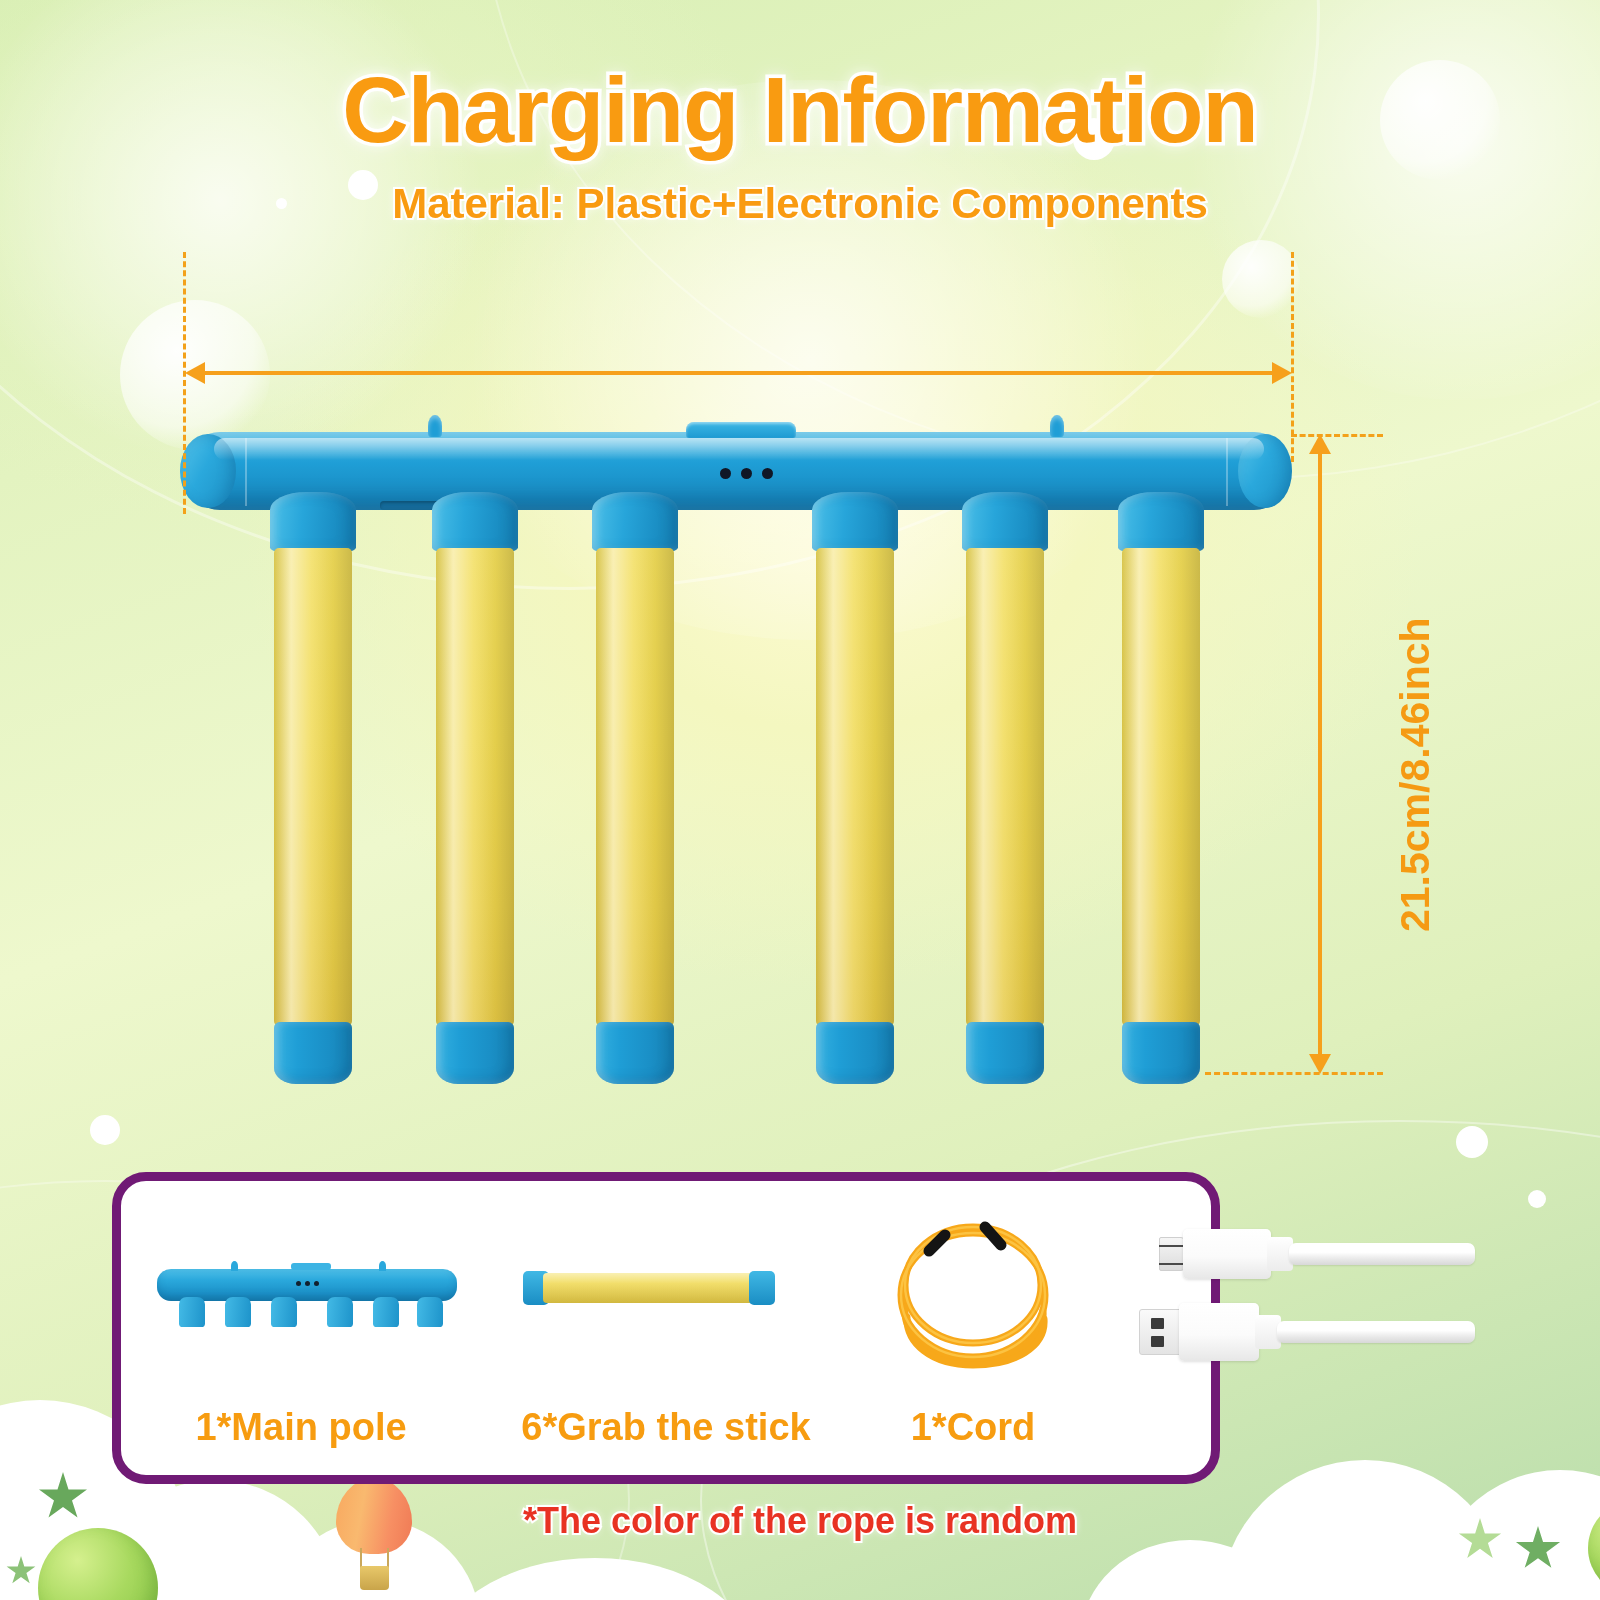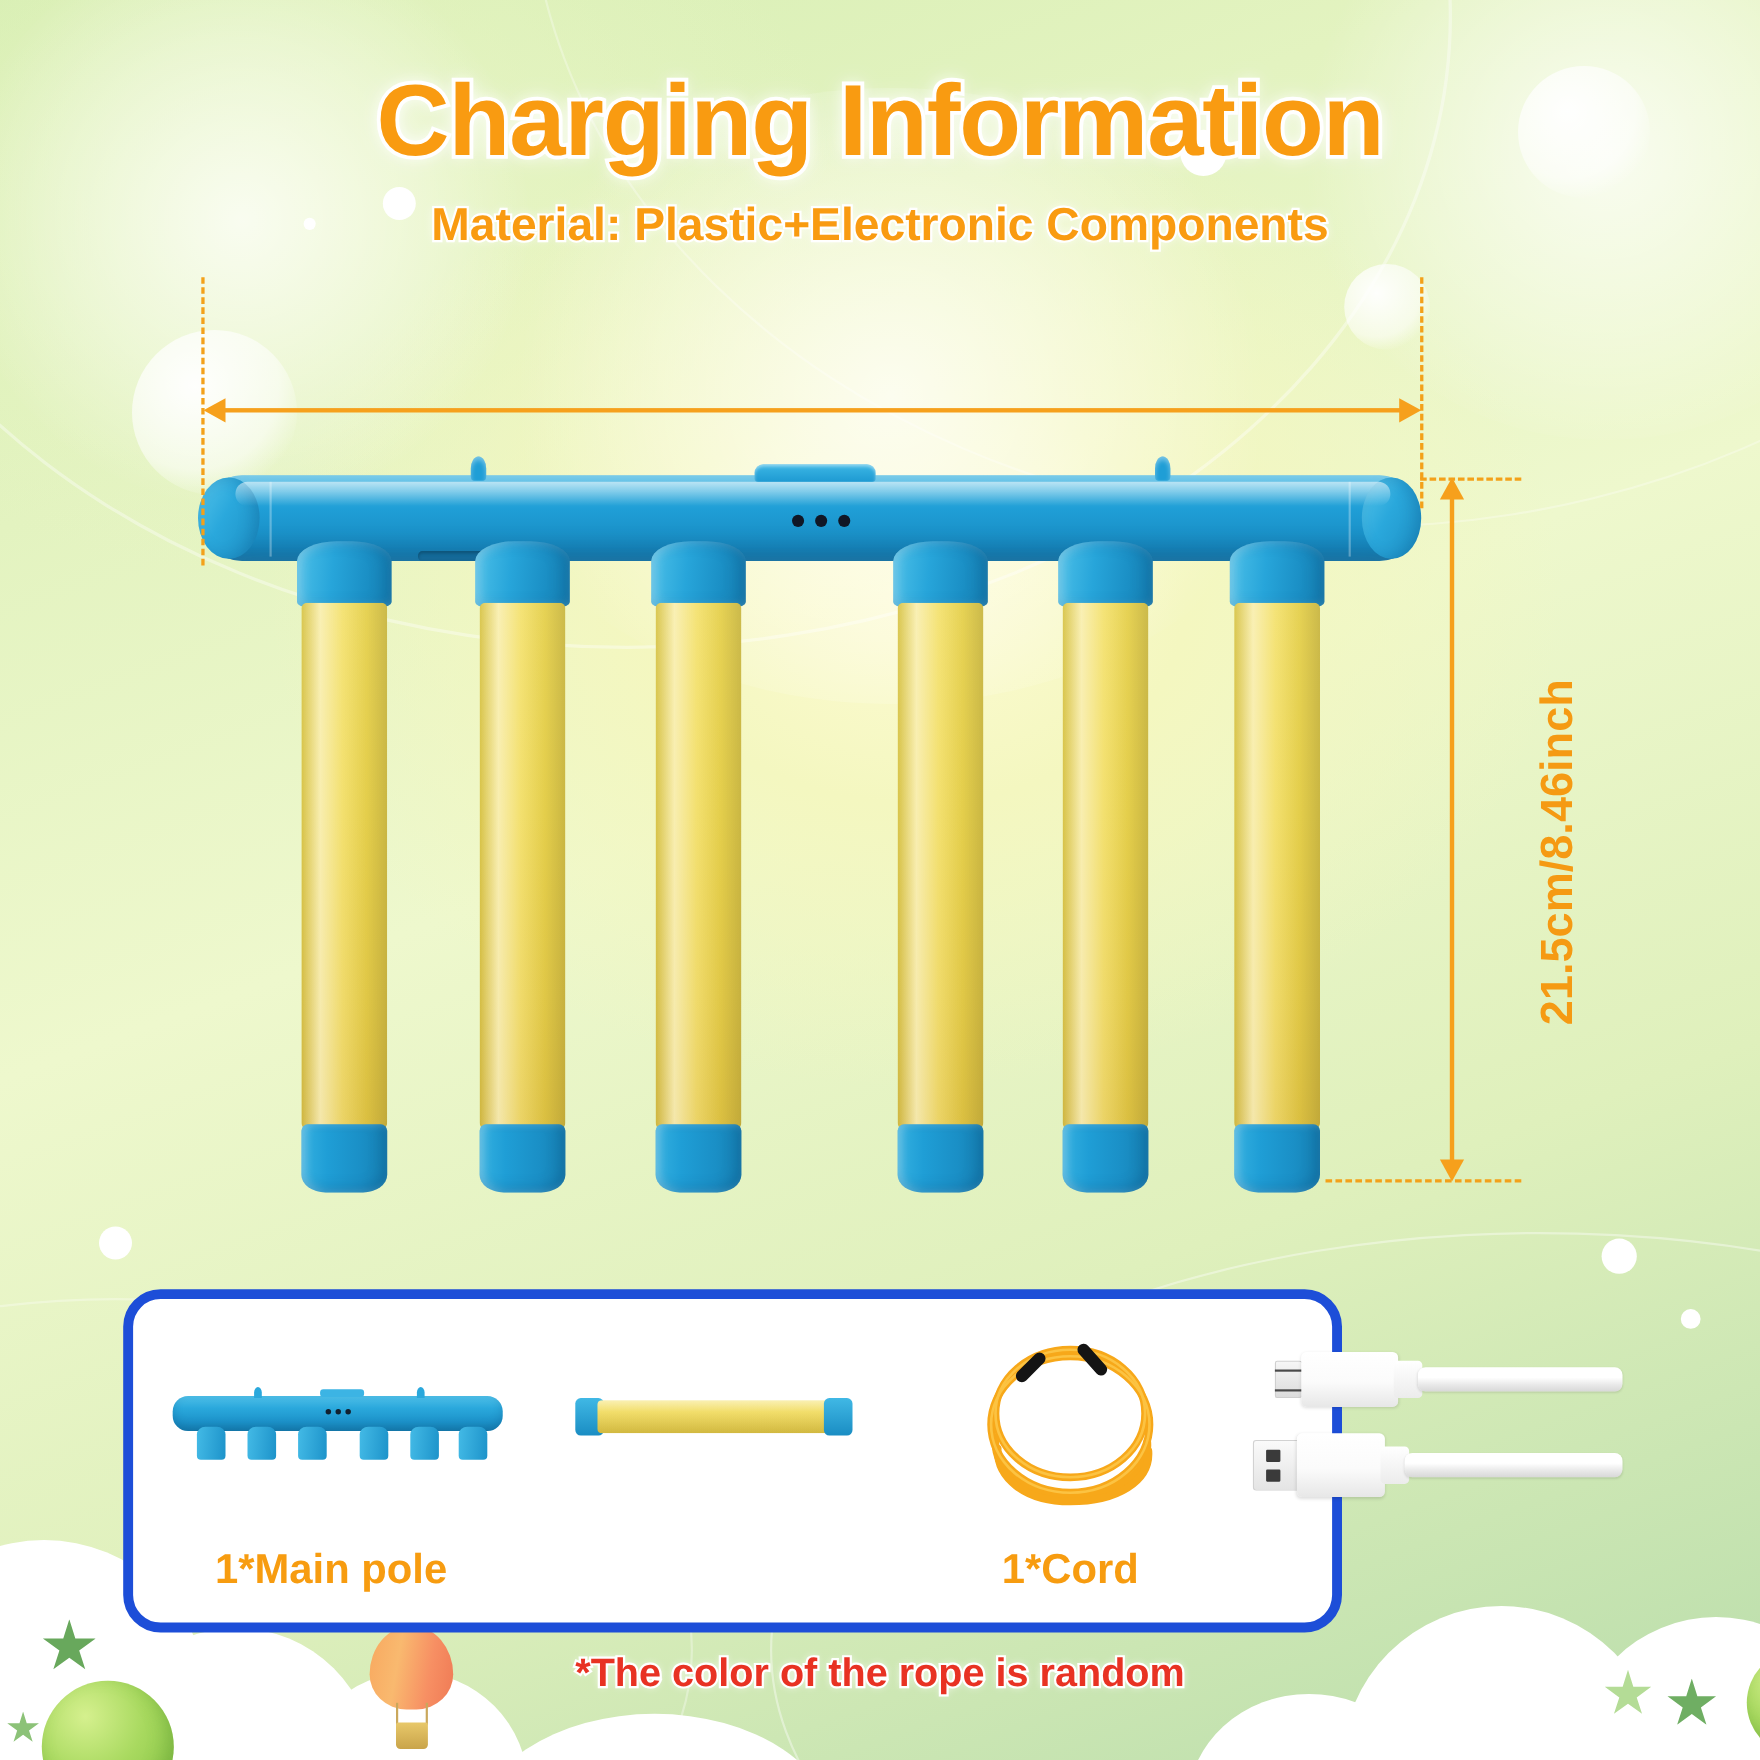--- a/index.html
+++ b/index.html
@@ -209,21 +209,21 @@
     border-radius:6px 6px 22px 22px / 6px 6px 16px 16px;
     box-shadow:inset -5px -4px 12px rgba(0,60,110,.25), inset 4px 0 8px rgba(255,255,255,.3);
   }
 
   
   #parts-panel {
     position:absolute;
     left:112px; top:1172px;
     width:1108px; height:312px;
     background:#ffffff;
-    border:9px solid #1d4ed8;
+    border:9px solid #701a75;
     border-radius:34px;
     z-index:6;
   }
   .part-col {
     position:absolute; top:0; height:100%;
   }
   .part-label {
     position:absolute; bottom:26px; left:0; width:100%;
     text-align:center;
     font-size:38px; font-weight:bold;
@@ -437,20 +437,21 @@
   </div>
 
   <div class="part-col" style="left:360px; width:370px;">
     <div class="part-art" style="top:62px; height:110px;">
       <div style="position:relative; width:100%; height:100%;">
         <div class="mini-stick-cap" style="left:42px;  top:28px; width:26px; height:34px;"></div>
         <div class="mini-stick-body" style="left:62px;  top:30px; width:212px; height:30px;"></div>
         <div class="mini-stick-cap" style="left:268px; top:28px; width:26px; height:34px;"></div>
       </div>
     </div>
+    <div class="part-label">6*Grab the stick</div>
   </div>
 
   <div class="part-col" style="left:712px; width:280px;">
     <div class="part-art" style="top:18px; height:176px;">
       <svg class="cord-svg" viewBox="0 0 280 176" style="left:0; top:0; width:280px; height:176px;">
         <g fill="none" stroke="#f7a81a" stroke-width="7" stroke-linecap="round">
           <ellipse cx="140" cy="96" rx="72" ry="62"></ellipse>
           <ellipse cx="140" cy="86" rx="68" ry="58"></ellipse>
           <path d="M72 108 C70 136 95 160 140 160 C185 160 212 140 210 112"></path>
           <path d="M74 118 C73 144 98 166 140 166 C182 166 213 148 211 120"></path>

